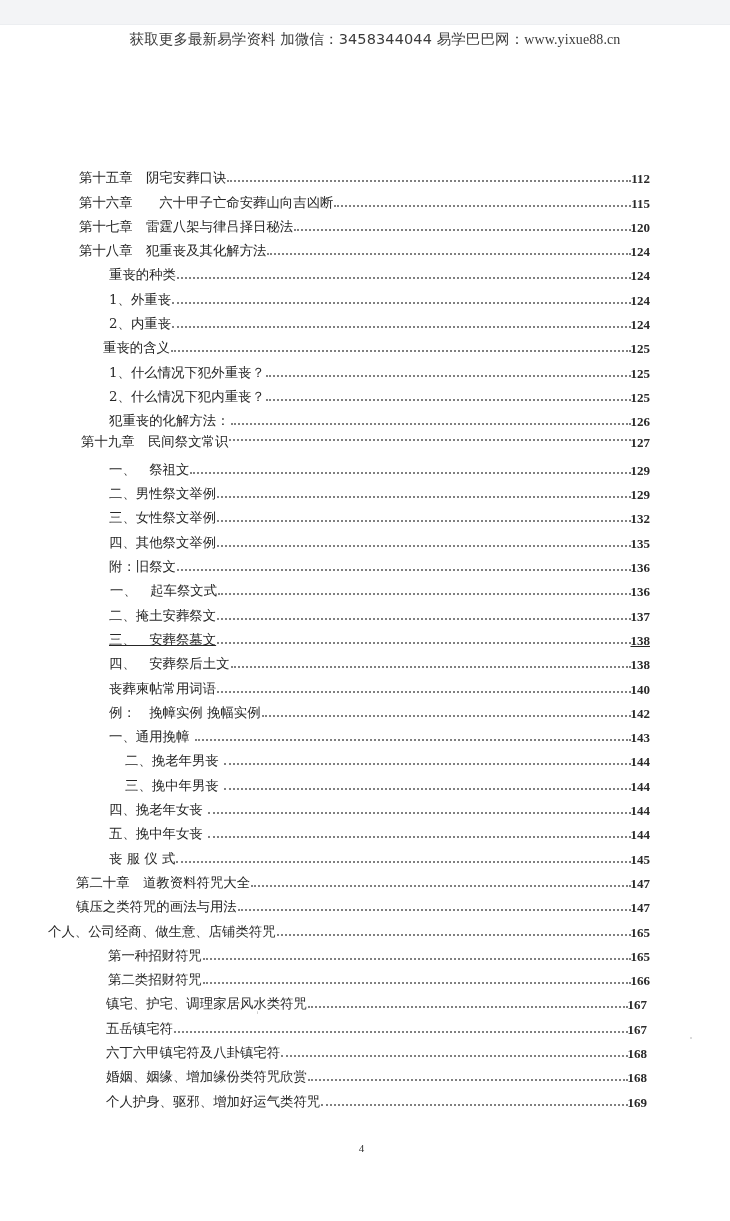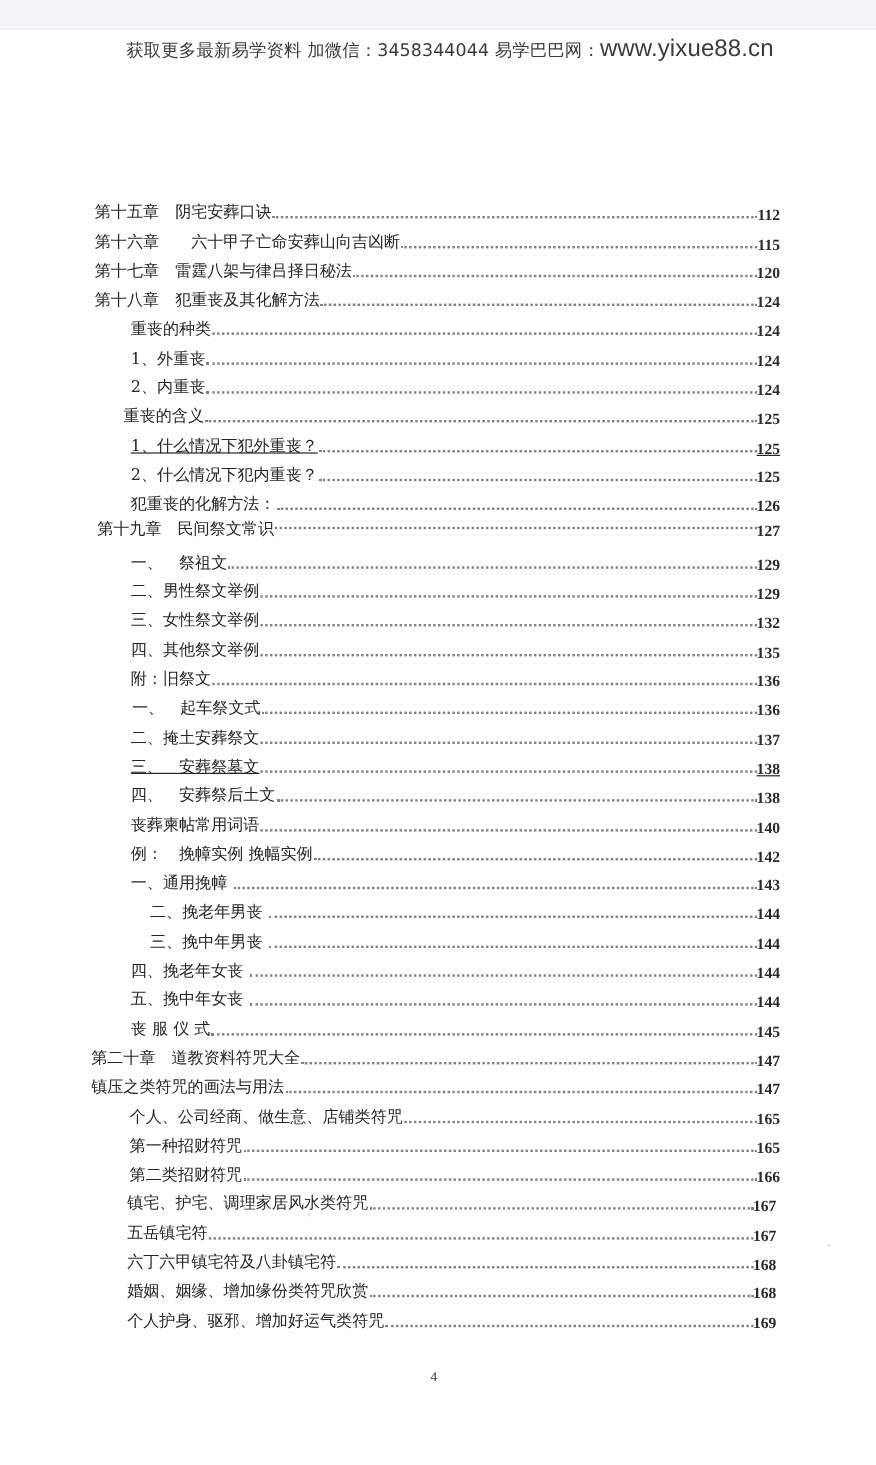--- a/index.html
+++ b/index.html
@@ -31,22 +31,22 @@
       font-family: "DejaVu Sans", "Liberation Sans", sans-serif;
       font-size: 14.5px;
       color: #2b2b2b;
       letter-spacing: 0.1px;
       padding-left: 20px;
       box-sizing: border-box;
       -webkit-font-smoothing: antialiased;
       opacity: 0.92;
     }
     .watermark .url {
-      font-family: Liberation Sans, sans-serif;
-      font-size: 20px;
+      font-family: Liberation Serif, serif;
+      font-size: 14px;
     }
     .toc {
       position: absolute;
       left: 0;
       top: 163px;
       width: 730px;
     }
     .toc-row {
       position: relative;
       height: 24.3px;
@@ -140,21 +140,21 @@
     <div class="toc-row" style="padding-left: 109px; width: 650px; box-sizing: border-box;">
       <span class="title">2、内重丧</span>
       <span class="leader"></span>
       <span class="page">124</span>
     </div>
     <div class="toc-row" style="padding-left: 103px; width: 650px; box-sizing: border-box;">
       <span class="title">重丧的含义</span>
       <span class="leader"></span>
       <span class="page">125</span>
     </div>
-    <div class="toc-row" style="padding-left: 109px; width: 650px; box-sizing: border-box; text-decoration: underline;">
+    <div class="toc-row" style="padding-left: 109px; width: 650px; box-sizing: border-box;">
       <span class="title">1、什么情况下犯外重丧？</span>
       <span class="leader"></span>
       <span class="page">125</span>
     </div>
     <div class="toc-row" style="padding-left: 109px; width: 650px; box-sizing: border-box;">
       <span class="title">2、什么情况下犯内重丧？</span>
       <span class="leader"></span>
       <span class="page">125</span>
     </div>
     <div class="toc-row" style="padding-left: 109px; width: 650px; box-sizing: border-box;">
@@ -255,21 +255,21 @@
     <div class="toc-row" style="padding-left: 76px; width: 650px; box-sizing: border-box;">
       <span class="title">第二十章　道教资料符咒大全</span>
       <span class="leader"></span>
       <span class="page">147</span>
     </div>
     <div class="toc-row" style="padding-left: 76px; width: 650px; box-sizing: border-box;">
       <span class="title">镇压之类符咒的画法与用法</span>
       <span class="leader"></span>
       <span class="page">147</span>
     </div>
-    <div class="toc-row" style="padding-left: 108px; width: 650px; box-sizing: border-box;">
+    <div class="toc-row" style="padding-left: 48px; width: 650px; box-sizing: border-box;">
       <span class="title">个人、公司经商、做生意、店铺类符咒</span>
       <span class="leader"></span>
       <span class="page">165</span>
     </div>
     <div class="toc-row" style="padding-left: 108px; width: 650px; box-sizing: border-box;">
       <span class="title">第一种招财符咒</span>
       <span class="leader"></span>
       <span class="page">165</span>
     </div>
     <div class="toc-row" style="padding-left: 108px; width: 650px; box-sizing: border-box;">

